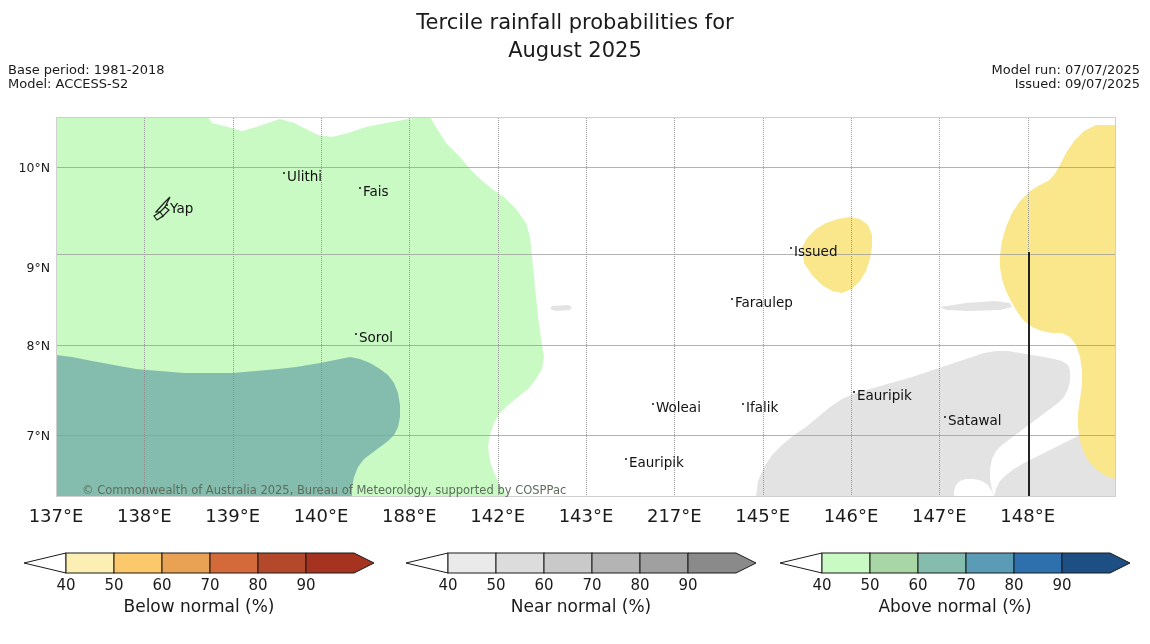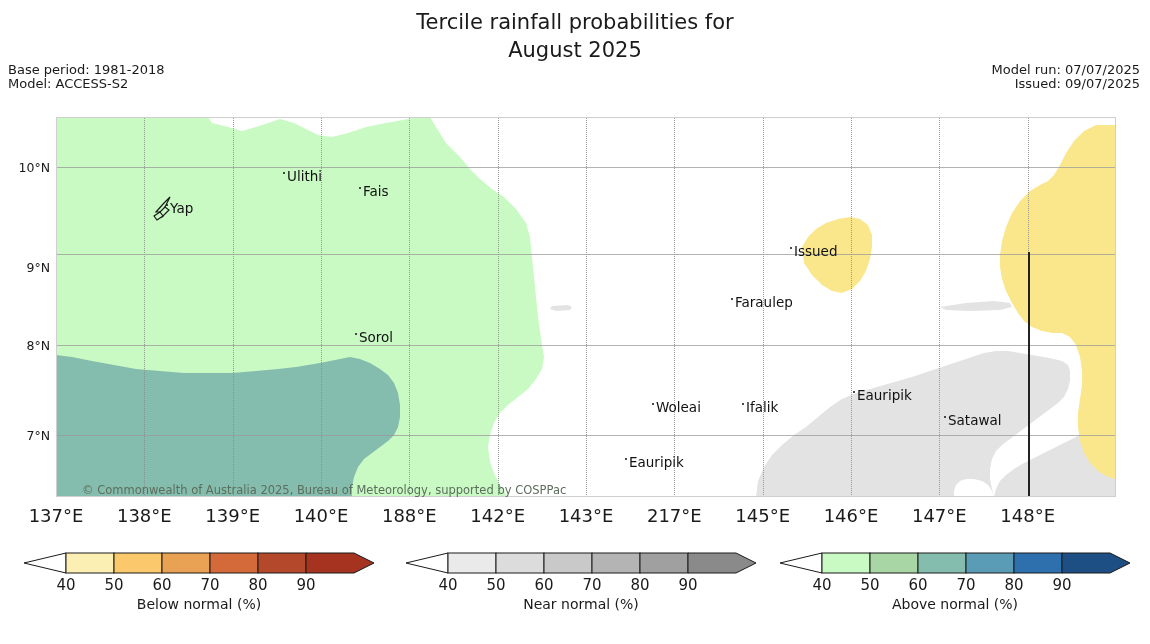--- a/index.html
+++ b/index.html
@@ -47,21 +47,21 @@
     white-space:nowrap;
   }
 
   
   .cbar{position:absolute;top:536px;width:370px;height:100px;}
   .cbar-svg{display:block;}
   .cbar-ticks{position:absolute;left:0;top:40px;width:370px;height:20px;}
   .cbar-tick{position:absolute;font-size:15px;color:#1a1a1a;
     transform:translateX(-50%);}
   .cbar-label{position:absolute;left:0;top:60px;width:370px;text-align:center;
-    font-size:14px;color:#1a1a1a;}
+    font-size:17px;color:#1a1a1a;}
 </style>
 </head>
 <body>
 
 <div class="title">
   <div>Tercile rainfall probabilities for</div>
   <div>August 2025</div>
 </div>
 
 <div class="meta meta-left">

